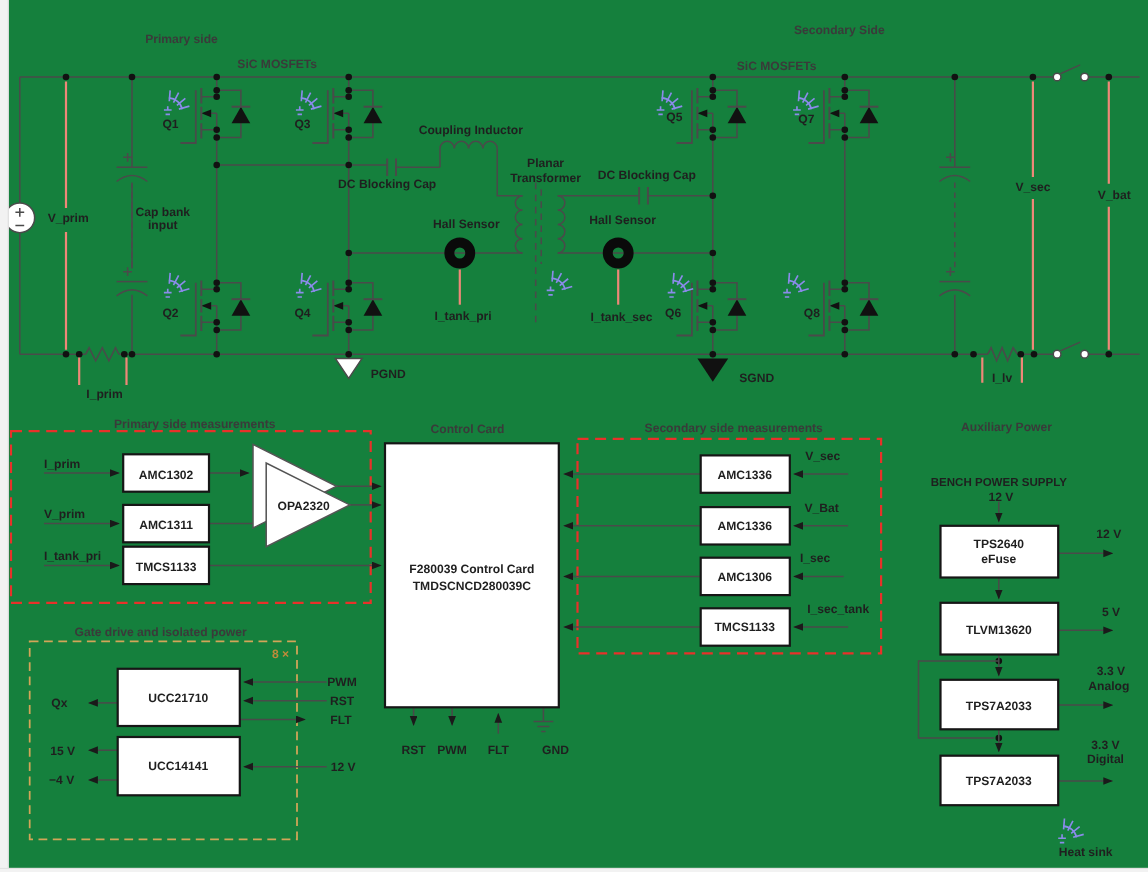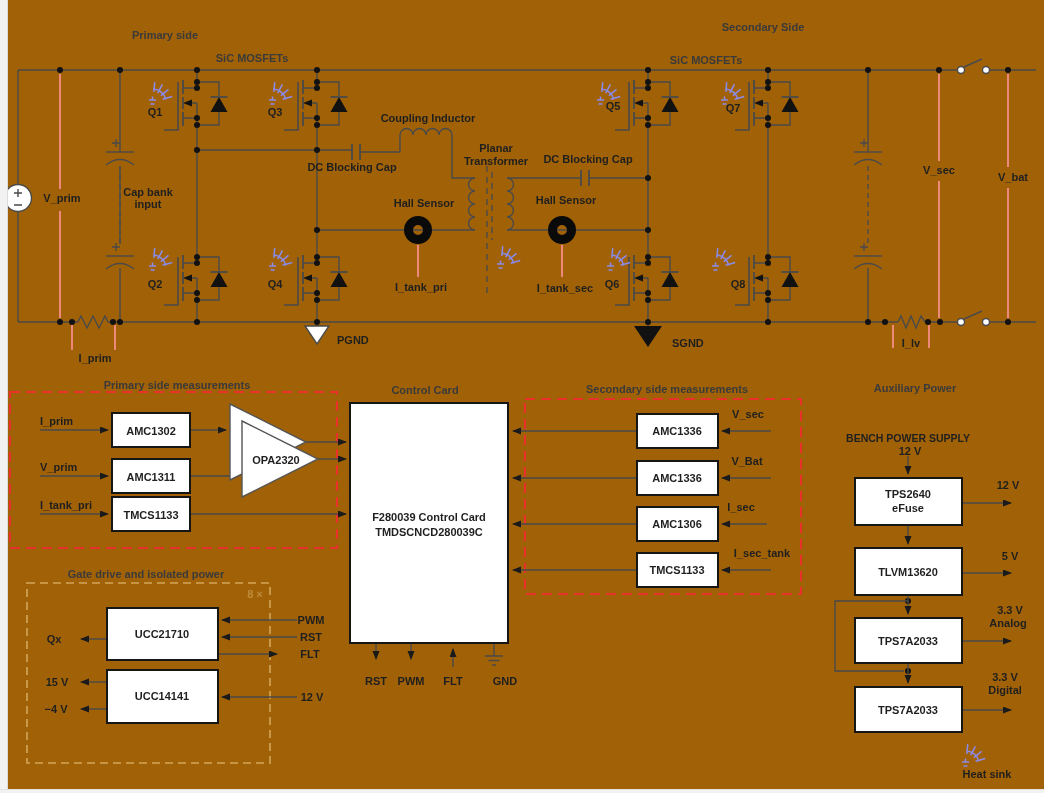--- a/index.html
+++ b/index.html
@@ -1,16 +1,16 @@
 <!DOCTYPE html>
 <html><head>
 <meta charset="utf-8">
 <style>
   html,body{margin:0;padding:0;background:#ffffff;}
-  #stage{position:relative;width:1044px;height:793px;background:#a16207;overflow:hidden;
+  #stage{position:relative;width:1044px;height:793px;background:#15803d;overflow:hidden;
          font-family:"Liberation Sans", sans-serif;}
   .chrome-left{position:absolute;left:0;top:0;width:7px;height:793px;background:#f2f2f2;border-right:1px solid #dcdcdc;}
   .chrome-bottom{position:absolute;left:0;top:789px;width:1044px;height:4px;background:#f2f2f2;border-top:1px solid #e2e2e2;}
   svg text{font-family:"Liberation Sans", sans-serif;font-weight:700;fill:#1f1f1f;}
   text.t11{font-size:11px;}
   text.t10{font-size:10.5px;}
   text.title{font-size:11px;fill:#3a3a3a;}
   text.tan{fill:#bf8b3a;}
 </style>
 </head>

